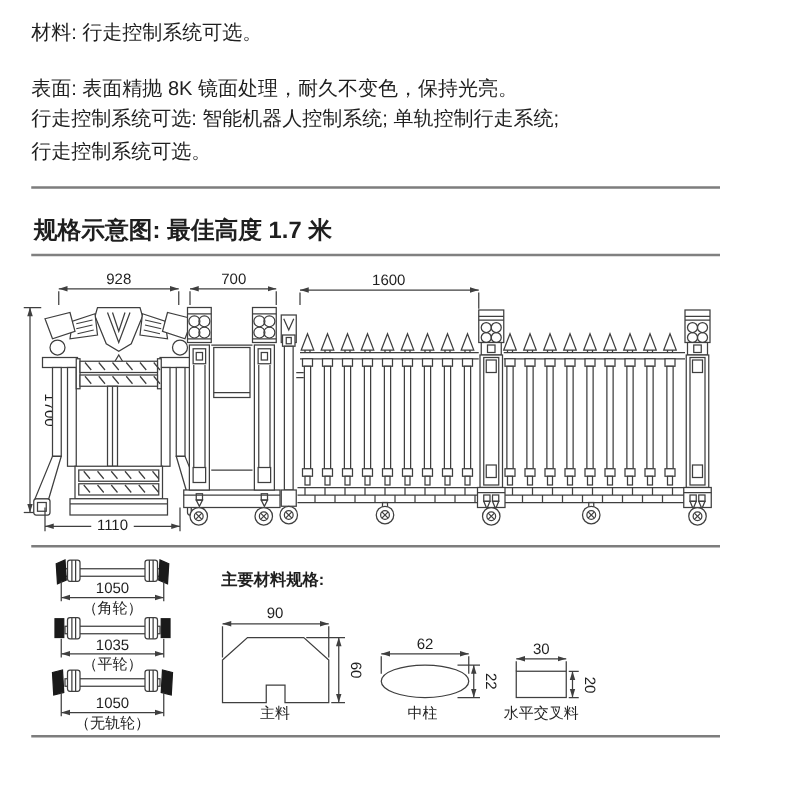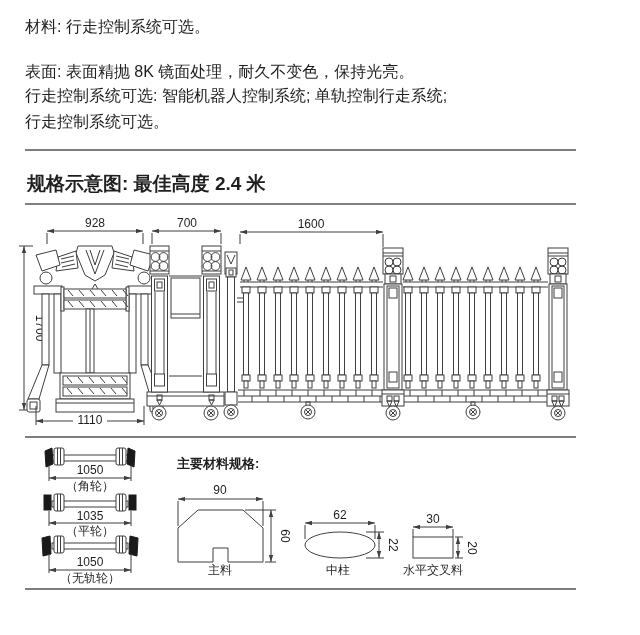--- a/index.html
+++ b/index.html
@@ -34,21 +34,21 @@
 </div>
 <div class="tline" style="top:86px">
   <b>行走控制系统可选:</b><span> 智能机器人控制系统; 单轨控制行走系统;</span>
 </div>
 <div class="tline" style="top:112px">
   <span>行走控制系统可选。</span>
 </div>
 
 <div class="rule" style="top:149px"></div>
 
-<div class="heading" style="top:171px">规格示意图: 最佳高度 2.4 米</div>
+<div class="heading" style="top:171px">规格示意图: 最佳高度 1.7 米</div>
 
 <div class="rule thick" style="top:203px"></div>
 
 <svg style="top:210px" width="640" height="230" viewBox="0 0 640 230">
   <defs>
     <marker id="aS" markerWidth="8" markerHeight="6" refX="0" refY="2.5" orient="auto" markerUnits="userSpaceOnUse">
       <path d="M7,0.3 L0,2.5 L7,4.7 z" fill="#3f3f3f"></path>
     </marker>
     <marker id="aE" markerWidth="8" markerHeight="6" refX="7" refY="2.5" orient="auto" markerUnits="userSpaceOnUse">
       <path d="M0,0.3 L7,2.5 L0,4.7 z" fill="#3f3f3f"></path>

